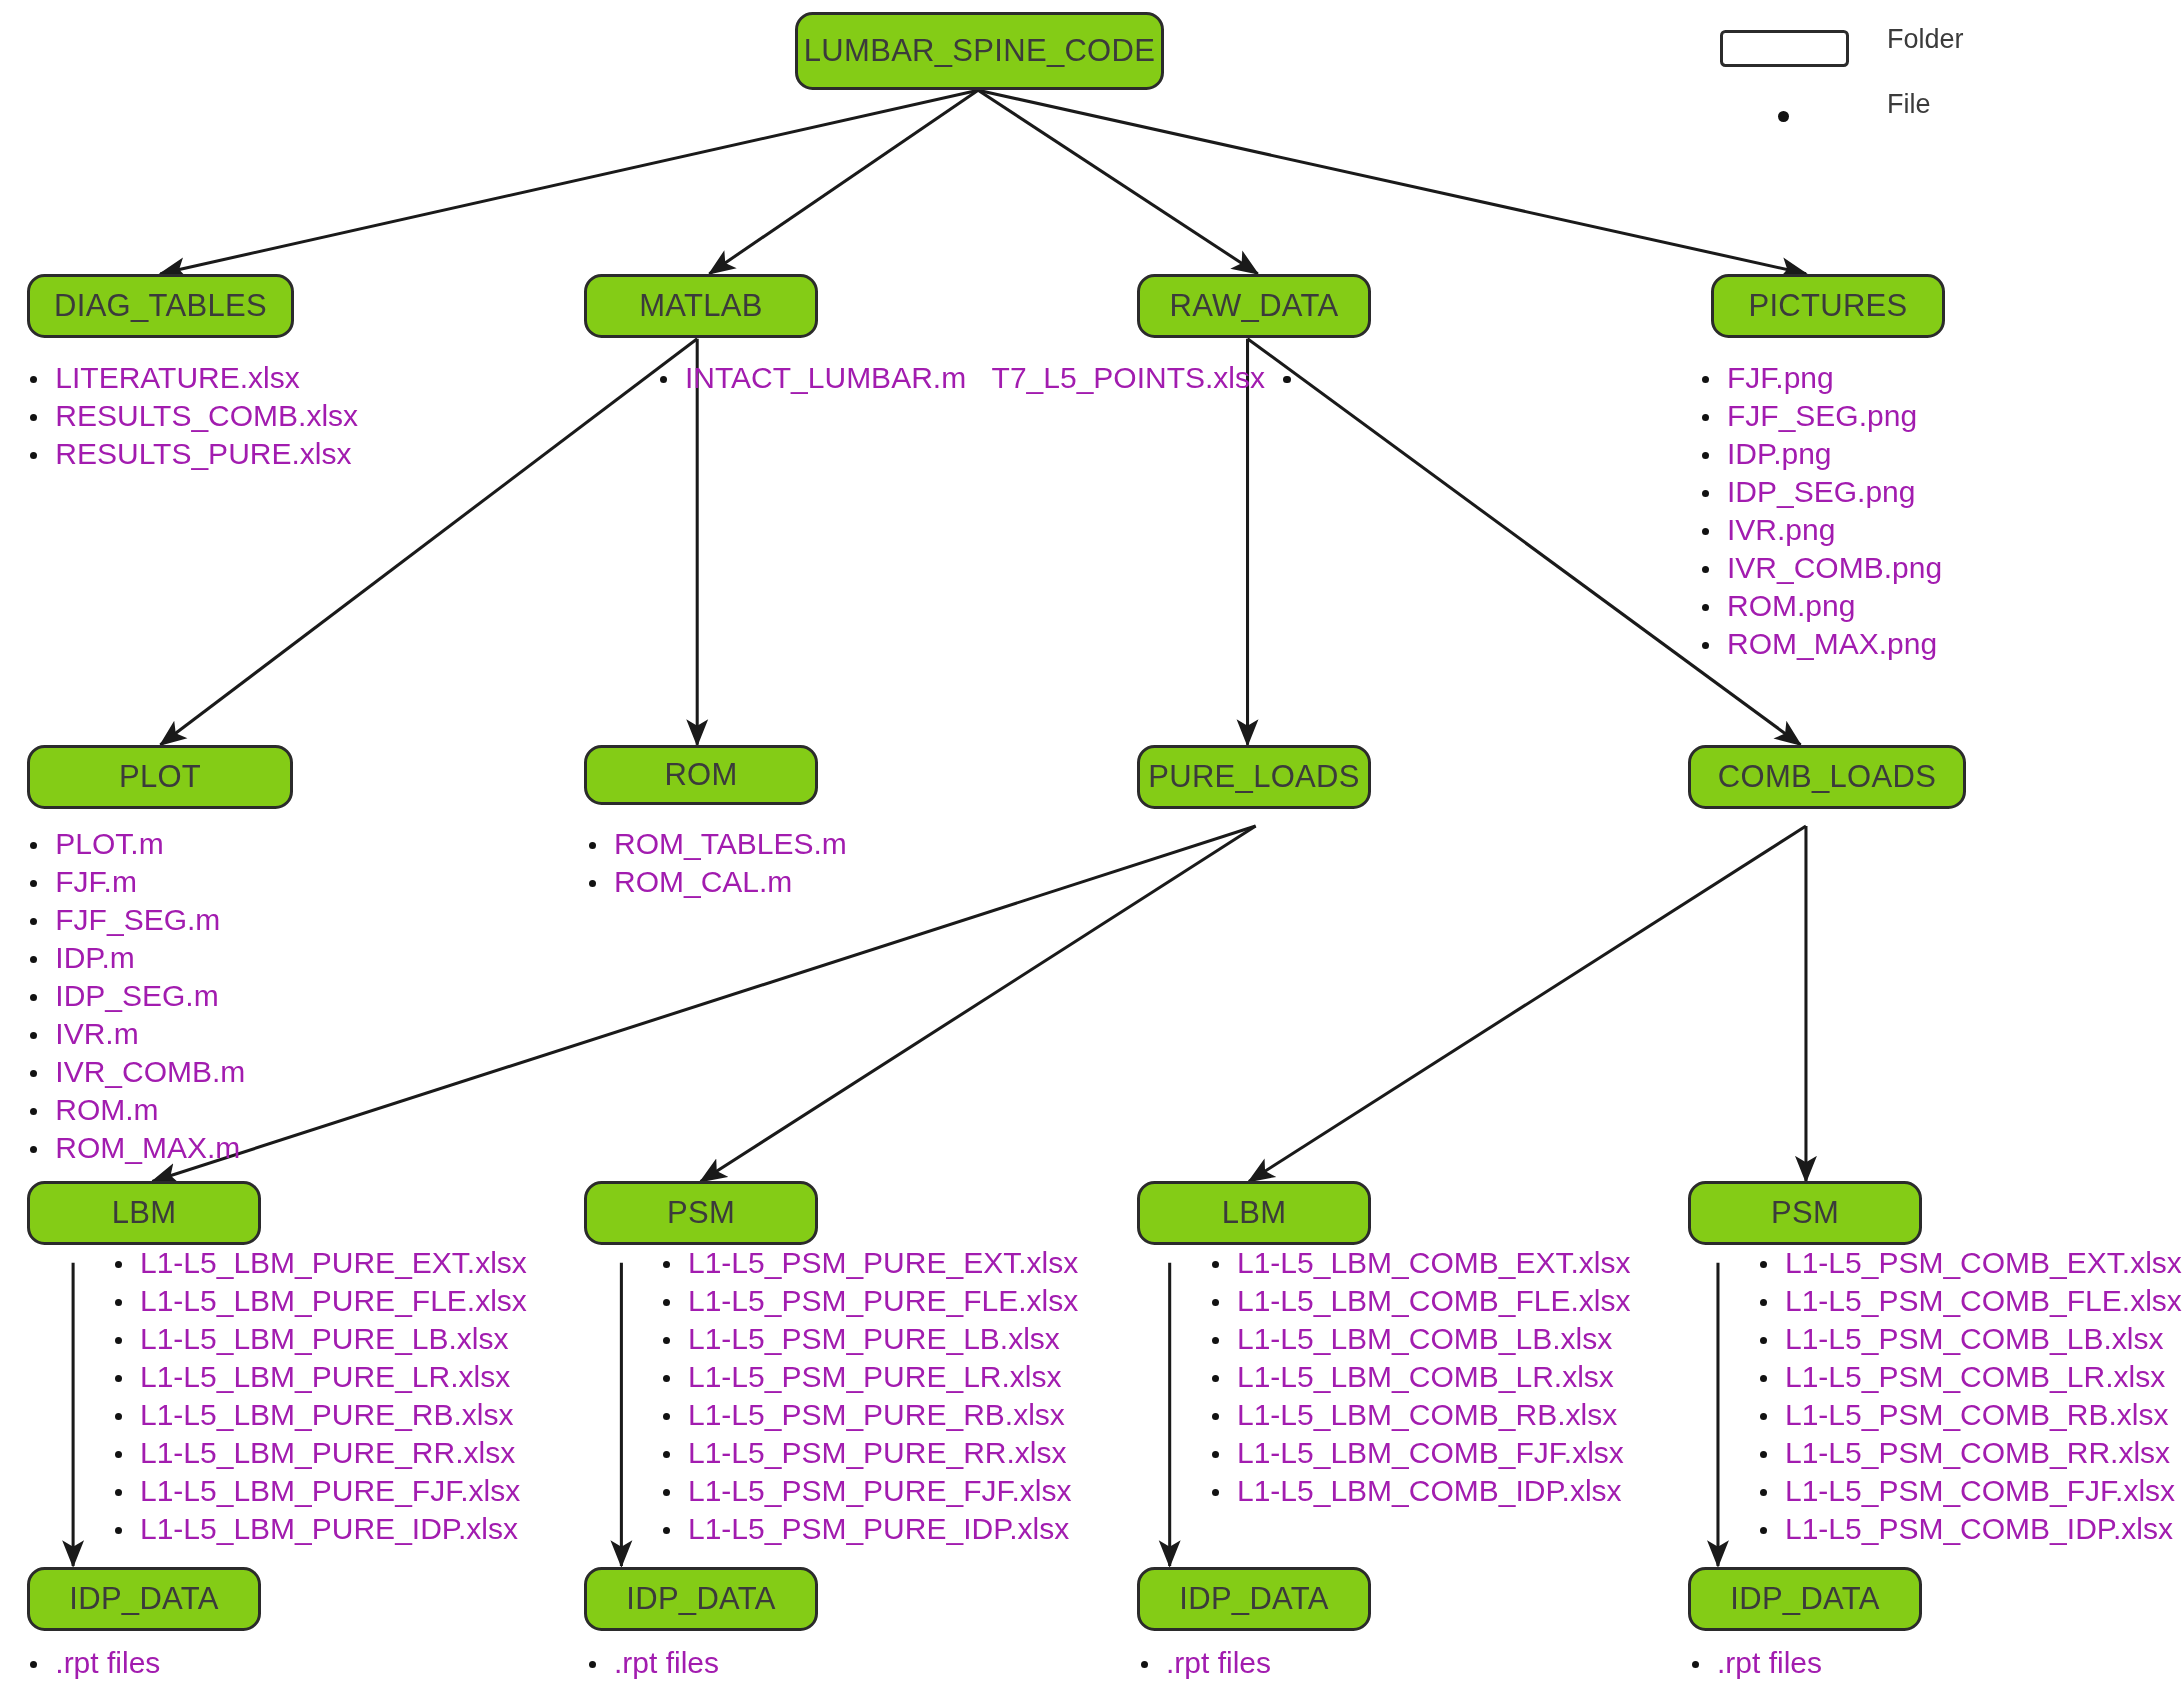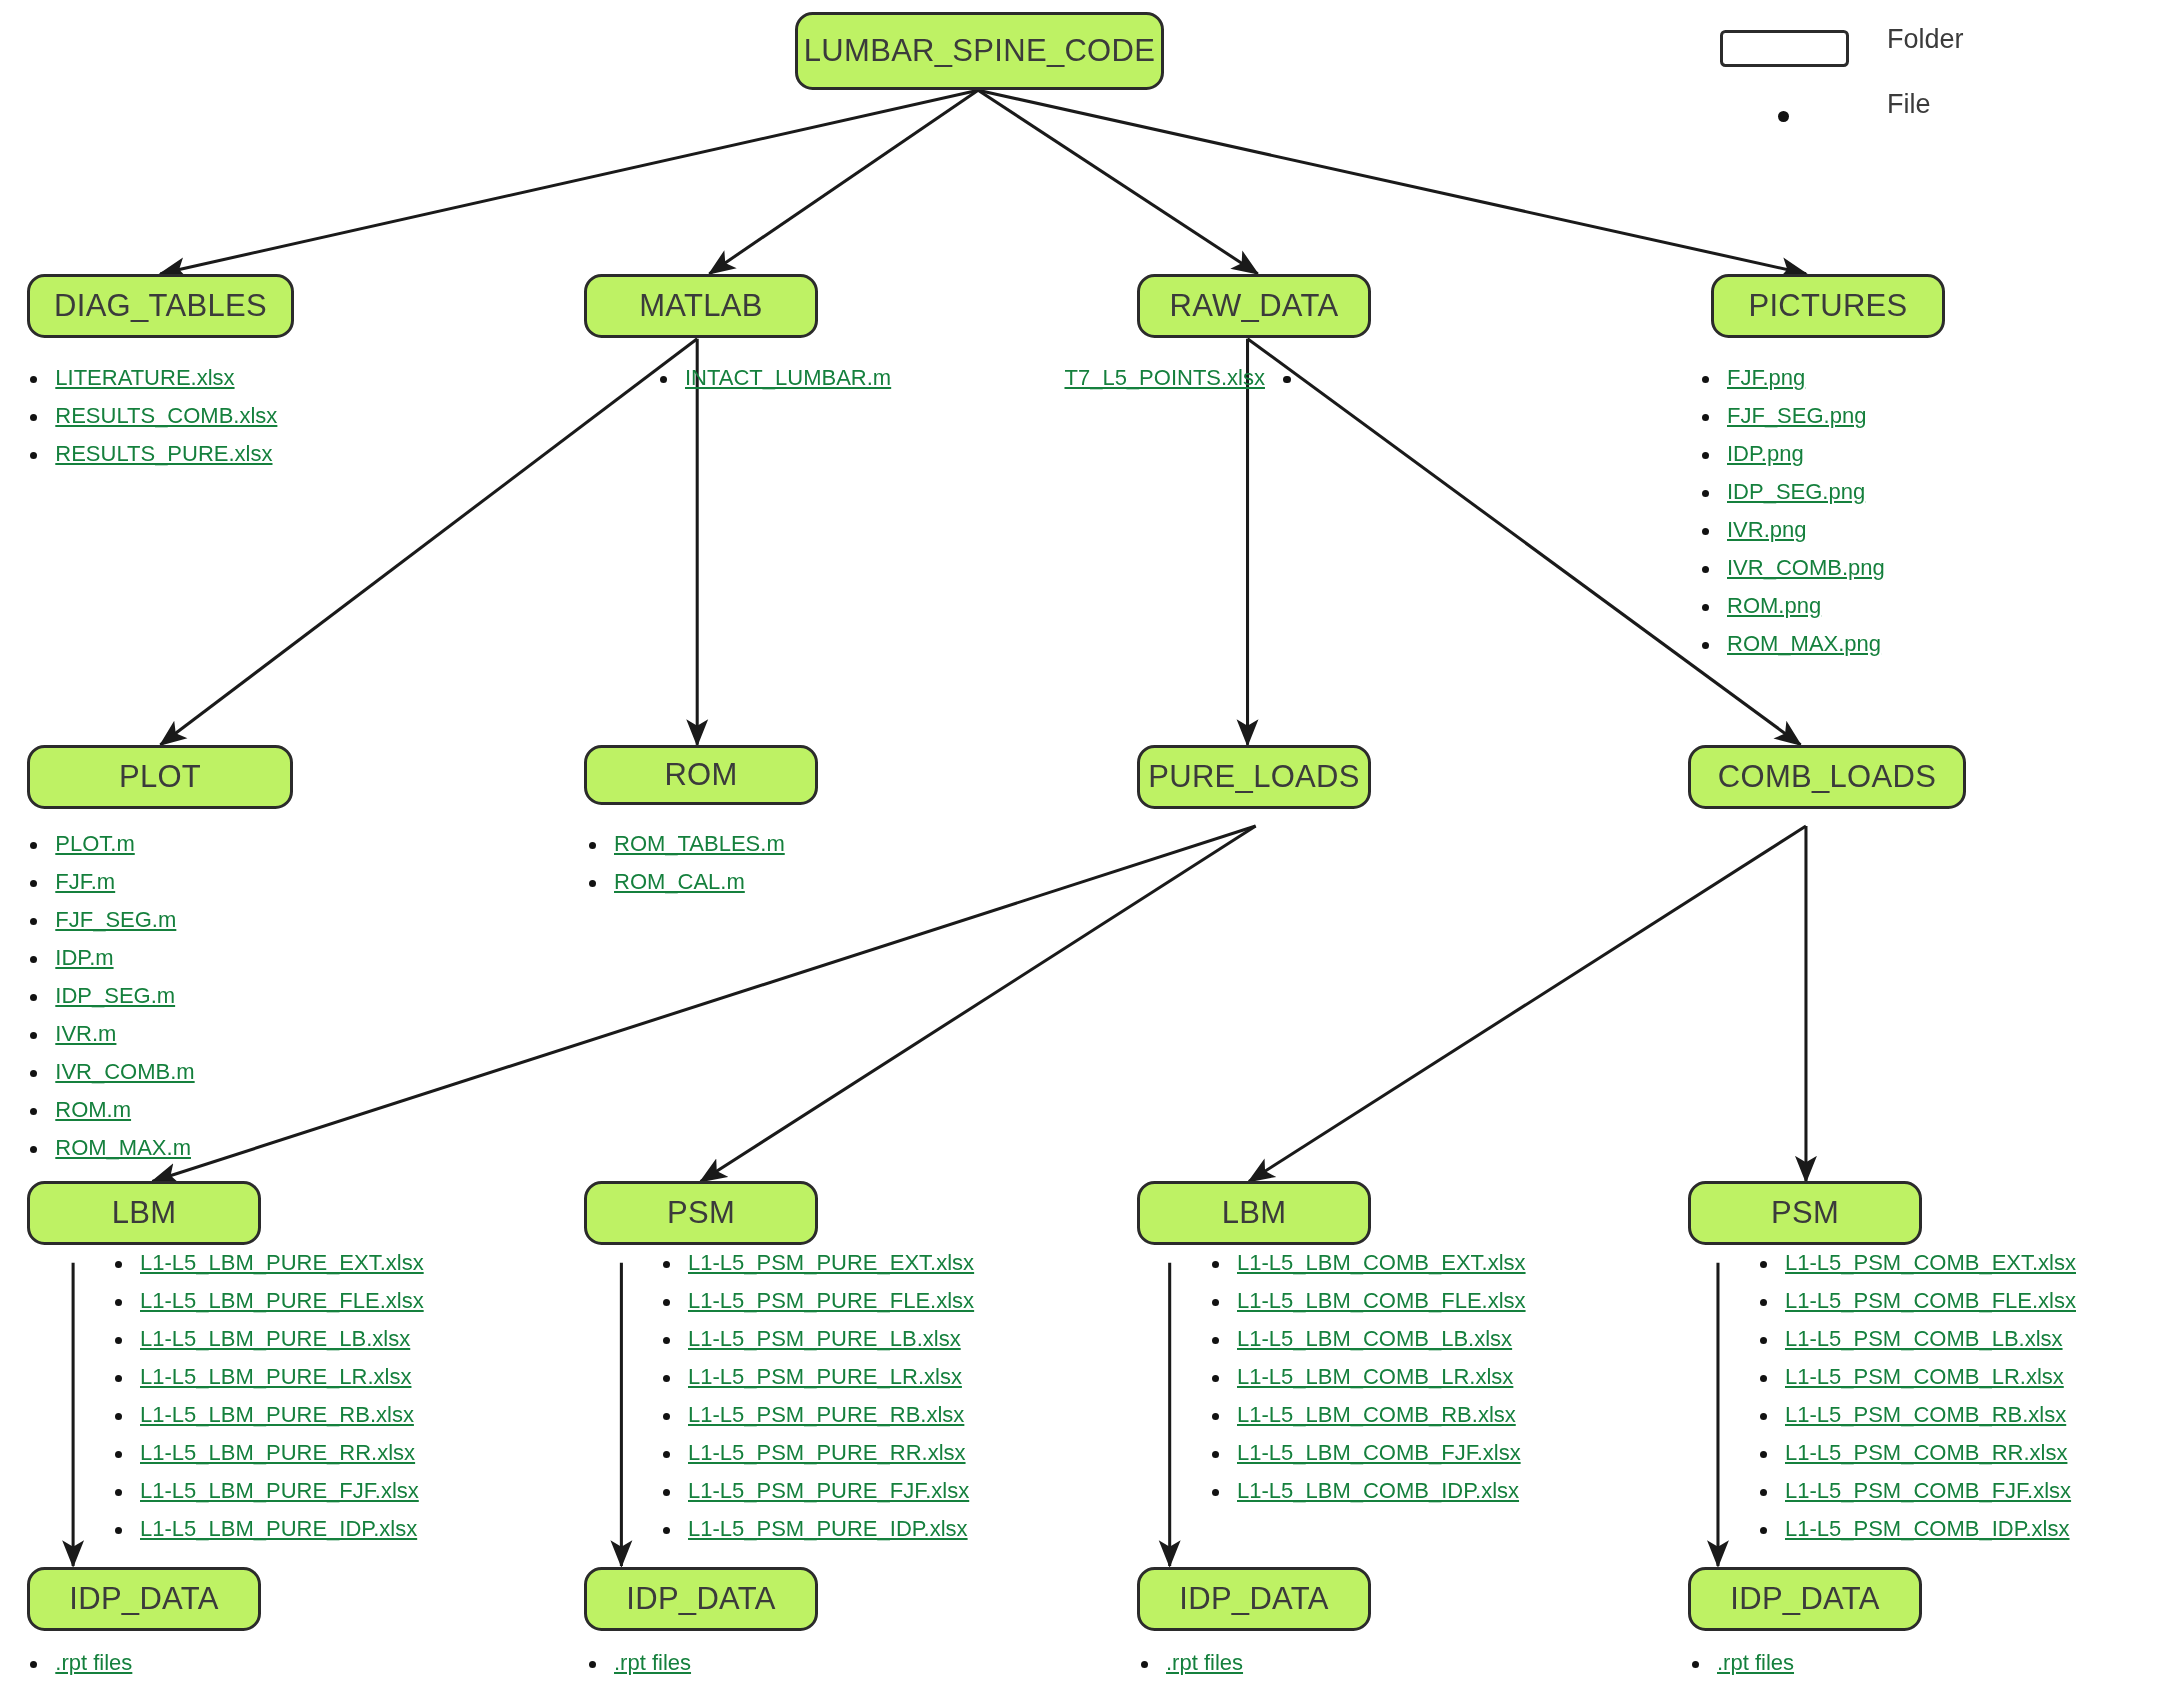--- a/index.html
+++ b/index.html
@@ -19,47 +19,46 @@
     position:absolute;
     left:0;top:0;
     width:2183px;height:1688px;
     pointer-events:none;
   }
   .node{
     position:absolute;
     box-sizing:border-box;
     border:3.4px solid #2b2b2b;
     border-radius:17.6px;
-    background:#bef264;
+    background:#84cc16;
     display:flex;
     align-items:center;
     justify-content:center;
     z-index:3;
   }
   .node-label{
     font-size:31px;
     letter-spacing:0.3px;
     color:#3b3b3b;
     white-space:nowrap;
   }
   .filelist{
     position:absolute;
     list-style:none;
     margin:0;
     padding:0;
     z-index:2;
   }
   .filelist li{
     position:relative;
-    font-size:22px;
+    font-size:30px;
     line-height:38px;
-    color:#15803d;
+    color:#a21caf;
     white-space:nowrap;
     padding-left:35px;
-    text-decoration:underline;
   }
   .filelist li::before{
     content:"";
     position:absolute;
     left:9.5px;
     top:17px;
     width:7.4px;height:7.4px;
     border-radius:50%;
     background:#121212;
   }

